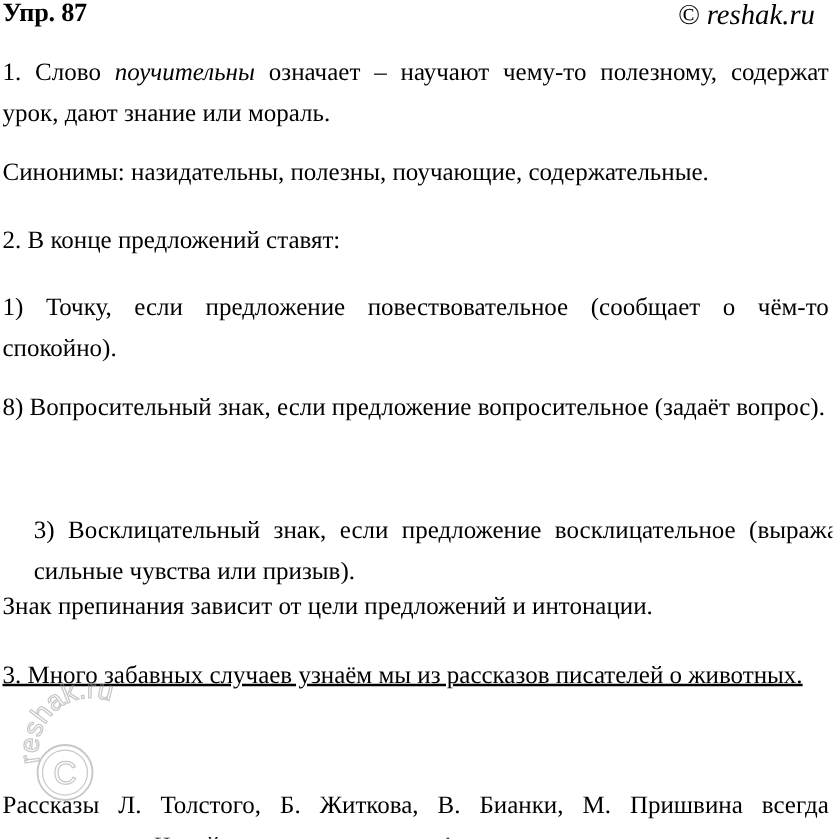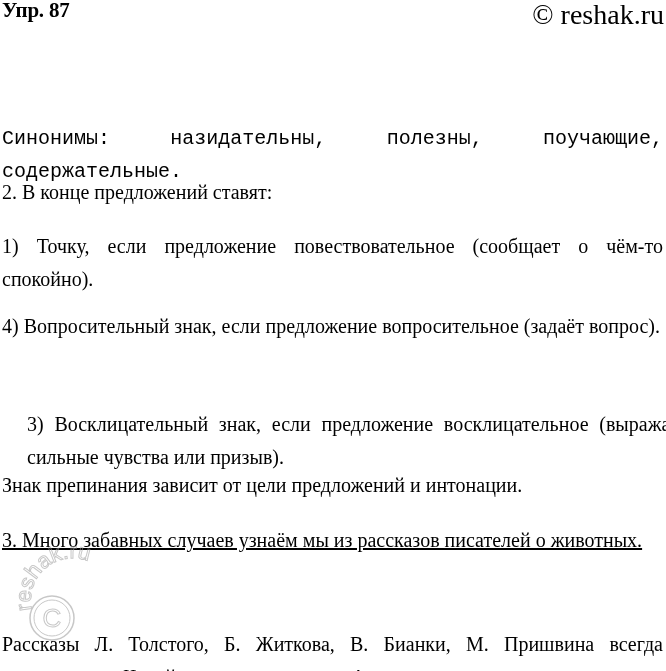--- a/index.html
+++ b/index.html
@@ -32,23 +32,24 @@
     .ex-title {
       position: absolute;
       left: 0;
       top: -2px;
       font-size: 21px;
       font-weight: bold;
       letter-spacing: -0.2px;
     }
     .copyright {
       position: absolute;
-      right: 0;
+      right: 12px;
       top: -1px;
-      font-size: 28px;
+      font-size: 23px;
+      font-style: italic;
     }
     .p {
       position: absolute;
       left: 2px;
       width: 661px;
       font-size: 20px;
       line-height: 33px;
       text-align: justify;
       text-align-last: left;
       margin: 0;
@@ -67,28 +68,31 @@
 </head>
 <body>
 
 <div class="page">
 
   <div class="header">
     <span class="ex-title">Упр. 87</span>
     <span class="copyright">© reshak.ru</span>
   </div>
 
+  <p class="p" style="top:42px;">
+    <span>1. Слово </span><em>поучительны</em><span> означает – научают чему-то полезному, содержат урок, дают знание или мораль.</span>
+  </p>
 
-  <p class="p" style="top:122px;font-family:Liberation Mono, monospace;">Синонимы: назидательны, полезны, поучающие, содержательные.</p>
+  <p class="p" style="top:122px;">Синонимы: назидательны, полезны, поучающие, содержательные.</p>
 
   <p class="p" style="top:176px;">2. В конце предложений ставят:</p>
 
   <p class="p" style="top:230px;">1) Точку, если предложение повествовательное (сообщает о чём-то спокойно).</p>
 
-  <p class="p" style="top:310px;">4) Вопросительный знак, если предложение вопросительное (задаёт вопрос).</p>
+  <p class="p" style="top:310px;">8) Вопросительный знак, если предложение вопросительное (задаёт вопрос).</p>
 
   <p class="p" style="top:408px;margin-left:25px;">3) Восклицательный знак, если предложение восклицательное (выражает сильные чувства или призыв).</p>
 
   <p class="p" style="top:469px;">Знак препинания зависит от цели предложений и интонации.</p>
 
   <p class="p" style="top:524px;text-decoration:underline;">3. Много забавных случаев узнаём мы из рассказов писателей о животных.</p>
 
   <p class="p" style="top:604px;margin-top:24px;">Рассказы Л. Толстого, Б. Житкова, В. Бианки, М. Пришвина всегда поучительны. Читайте книги о животных!</p>
 
   <svg class="watermark" viewBox="0 0 110 110">

